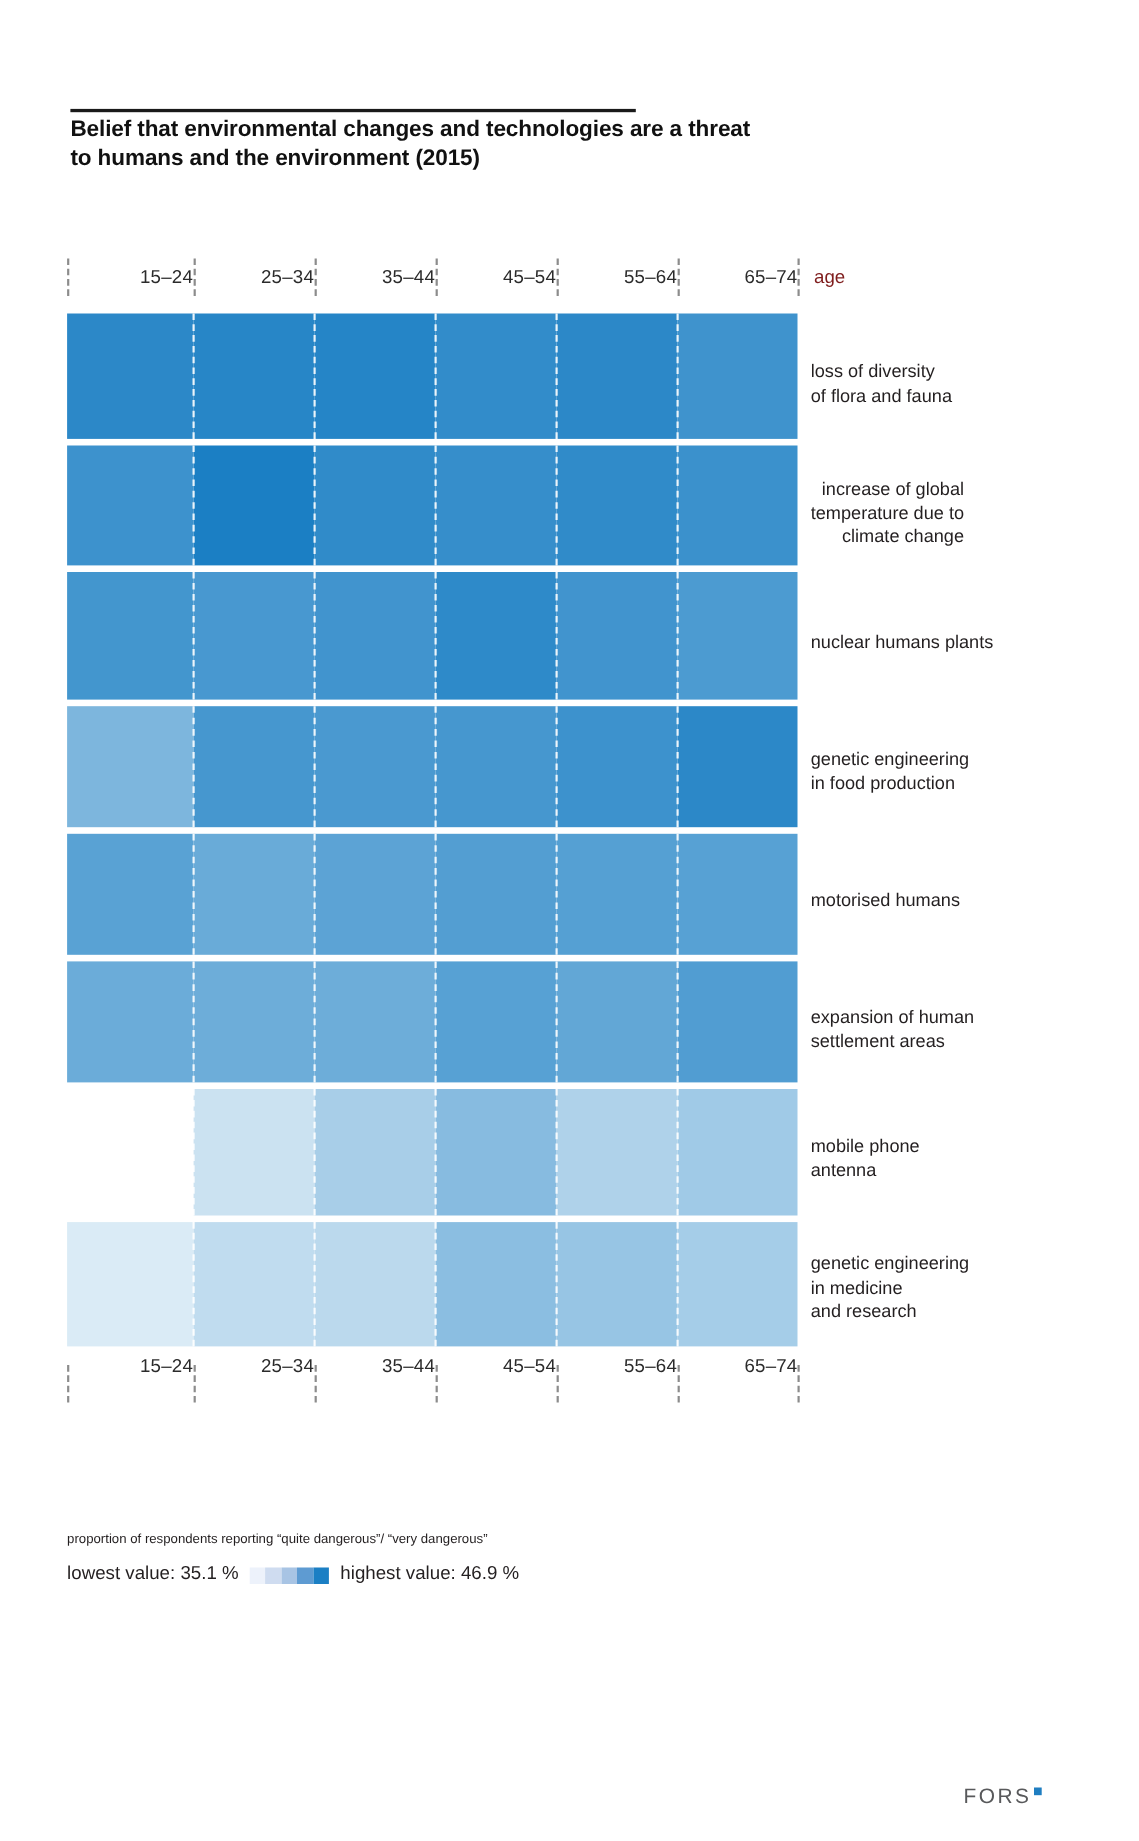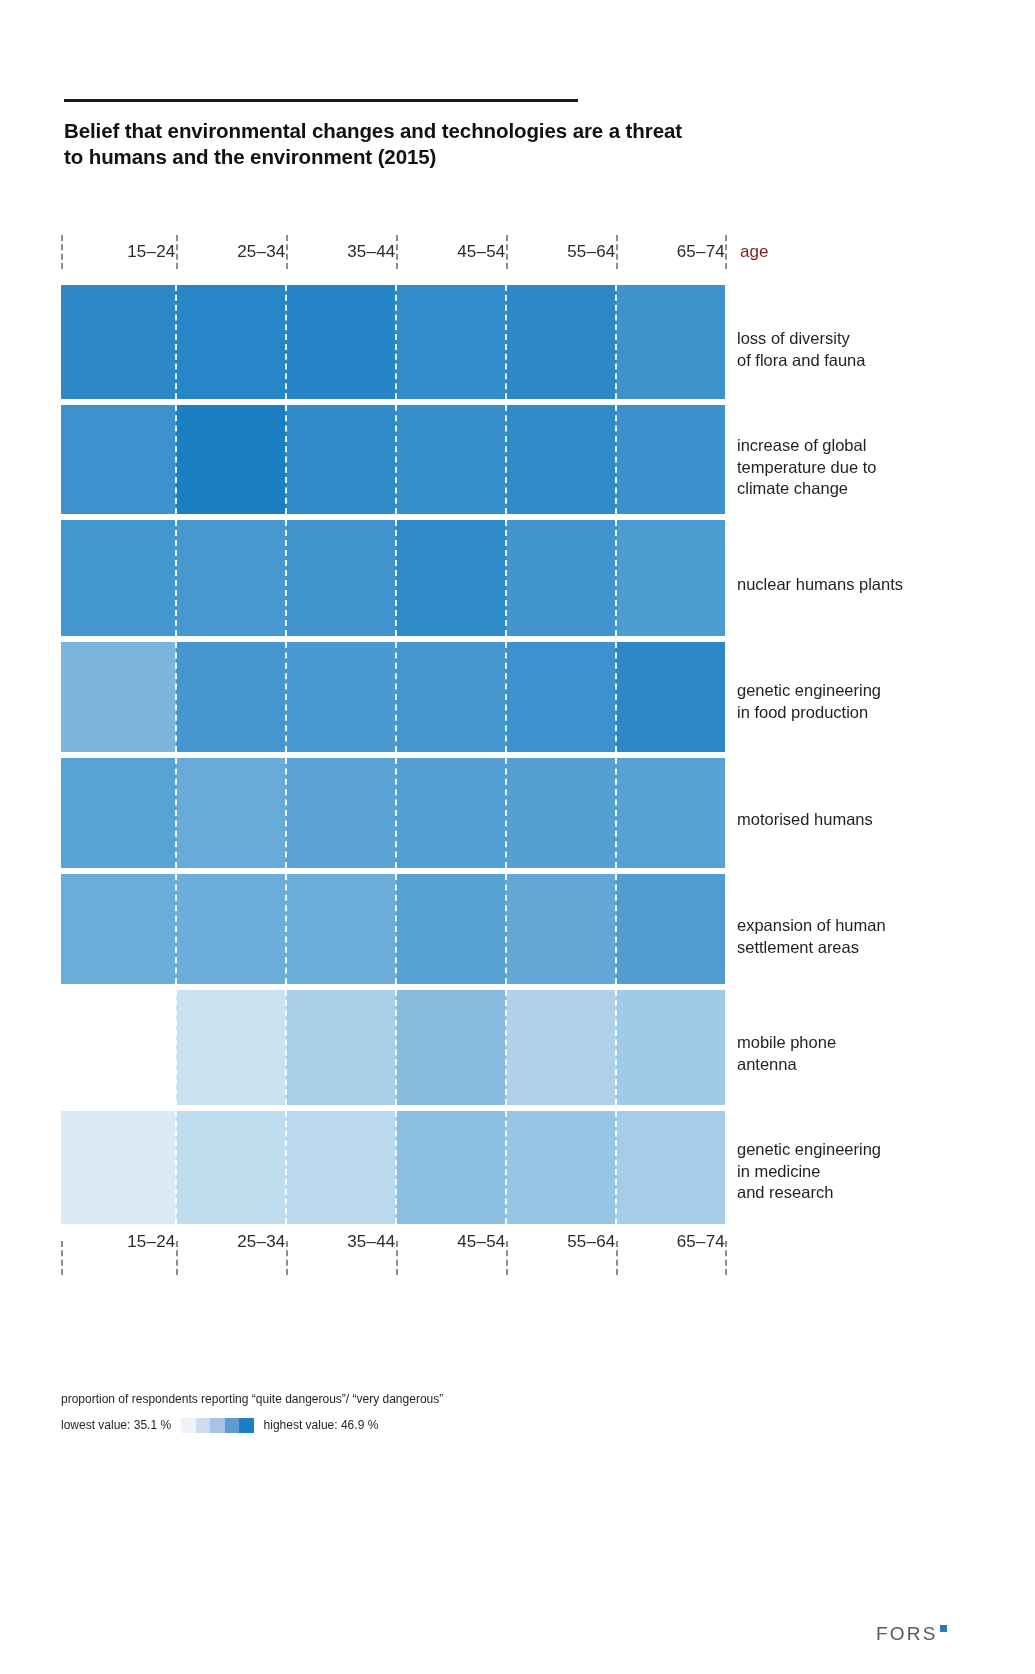--- a/index.html
+++ b/index.html
@@ -8,21 +8,21 @@
     font-family:"Liberation Sans","DejaVu Sans",sans-serif;
     color:#231f20;position:relative;overflow:hidden;
   }
   #page{position:absolute;inset:0;}
 
   
   .title-rule{
     position:absolute;left:64px;top:99px;width:514px;height:3px;background:#1a1a1a;
   }
   .title{
-    position:absolute;left:64px;top:118px;width:620px;
+    position:absolute;left:64px;top:105px;width:620px;
     font-size:20.5px;font-weight:bold;line-height:26px;letter-spacing:-0.1px;
     color:#111111;
   }
 
   
   .grid-area{position:absolute;left:61px;top:285px;width:664px;height:945px;}
 
   .hdr{
     position:absolute;left:61px;width:664px;height:1px;
   }
@@ -55,21 +55,21 @@
     font-size:17px;color:#7f1d1d;
   }
 
   
   .legend{position:absolute;left:61px;top:1392px;width:900px;}
   .legend-line1{
     position:absolute;left:0;top:0;font-size:12px;color:#231f20;white-space:nowrap;
   }
   .legend-line2{
     position:absolute;left:0;top:26px;height:22px;
-    display:flex;align-items:flex-start;font-size:12px;color:#231f20;white-space:nowrap;
+    display:flex;align-items:flex-end;font-size:17px;color:#231f20;white-space:nowrap;
   }
   .swatches{display:flex;margin:0 10px;}
   .swatch{width:14.5px;height:15px;}
 
   
   .logo{position:absolute;left:876px;top:1624px;display:flex;align-items:flex-start;}
   .logo-word{
     font-size:19px;letter-spacing:2.2px;color:#58595b;line-height:19px;
     font-family:"Liberation Sans","DejaVu Sans",sans-serif;
   }
@@ -281,21 +281,21 @@
 
   </div>
 
   <div class="logo">
     <span class="logo-word">FORS</span>
     <span class="logo-sq"></span>
   </div>
 
 <div class="rowlabel" style="top: 328px;">loss of diversity
 of flora and fauna</div>
-    <div class="rowlabel" style="top: 435px;">increase of global
+    <div class="rowlabel" style="top: 435px; text-align: right;">increase of global
 temperature due to
 climate change</div>
     <div class="rowlabel" style="top: 574px;">nuclear humans plants</div>
     <div class="rowlabel" style="top: 680px;">genetic engineering
 in food production</div>
     <div class="rowlabel" style="top: 809px;">motorised humans</div>
     <div class="rowlabel" style="top: 915px;">expansion of human
 settlement areas</div>
     <div class="rowlabel" style="top: 1032px;">mobile phone
 antenna</div>

